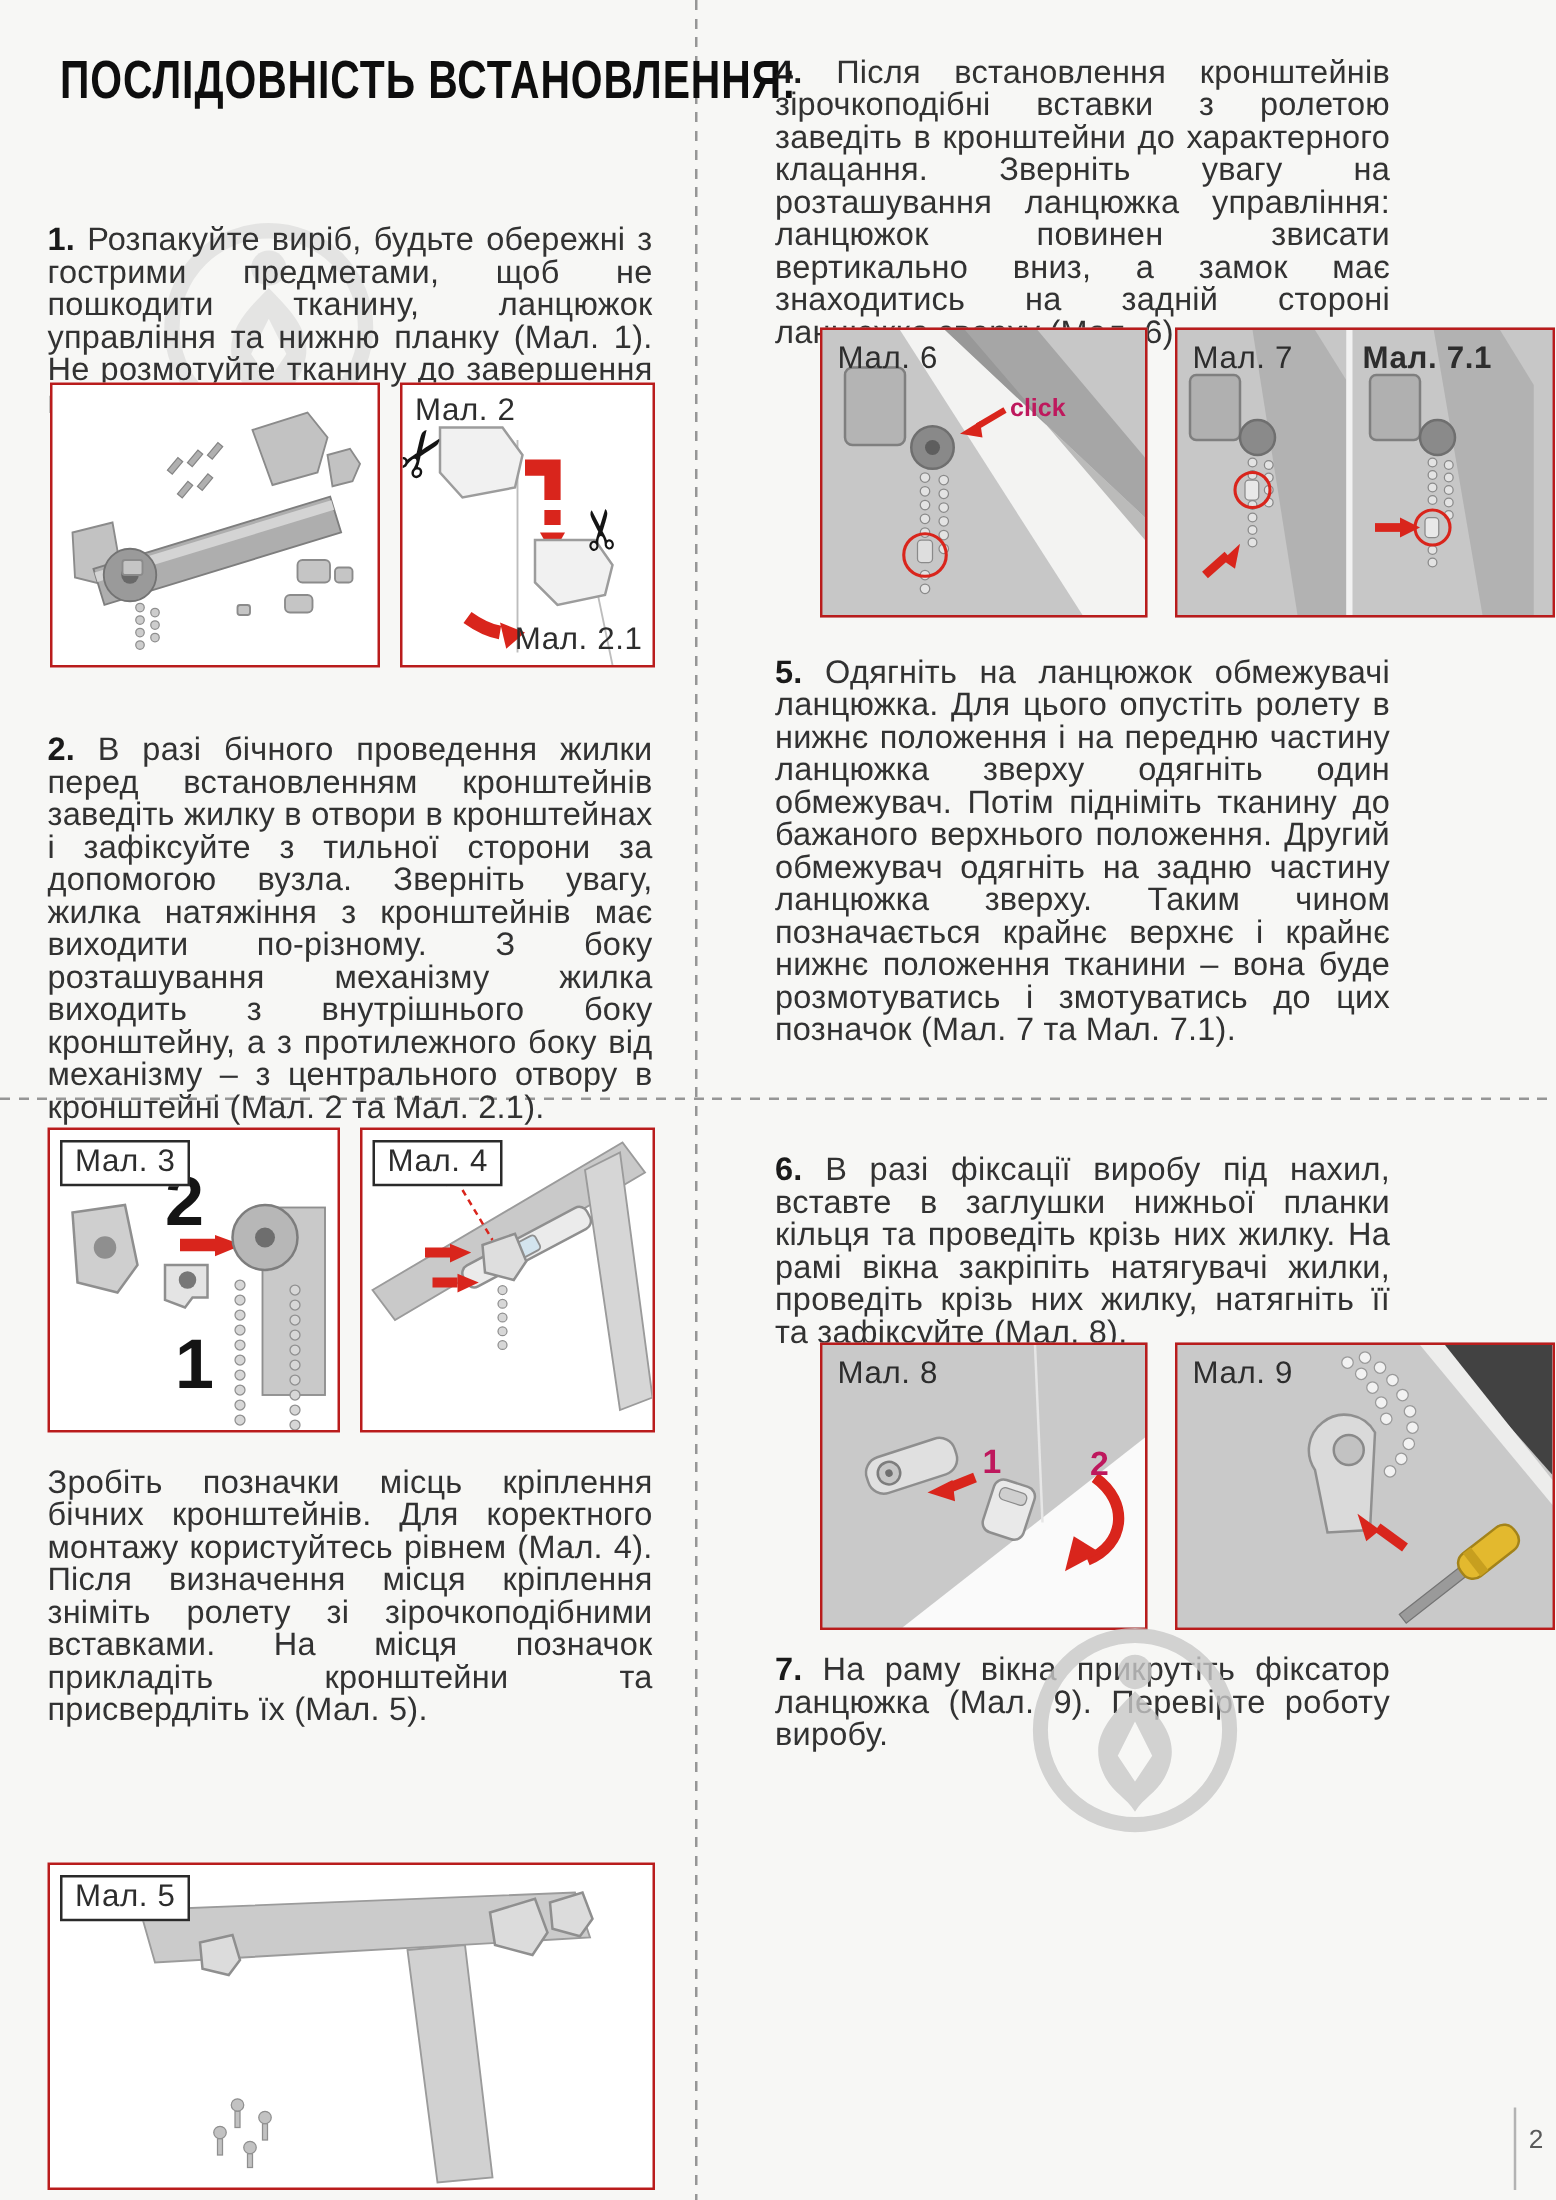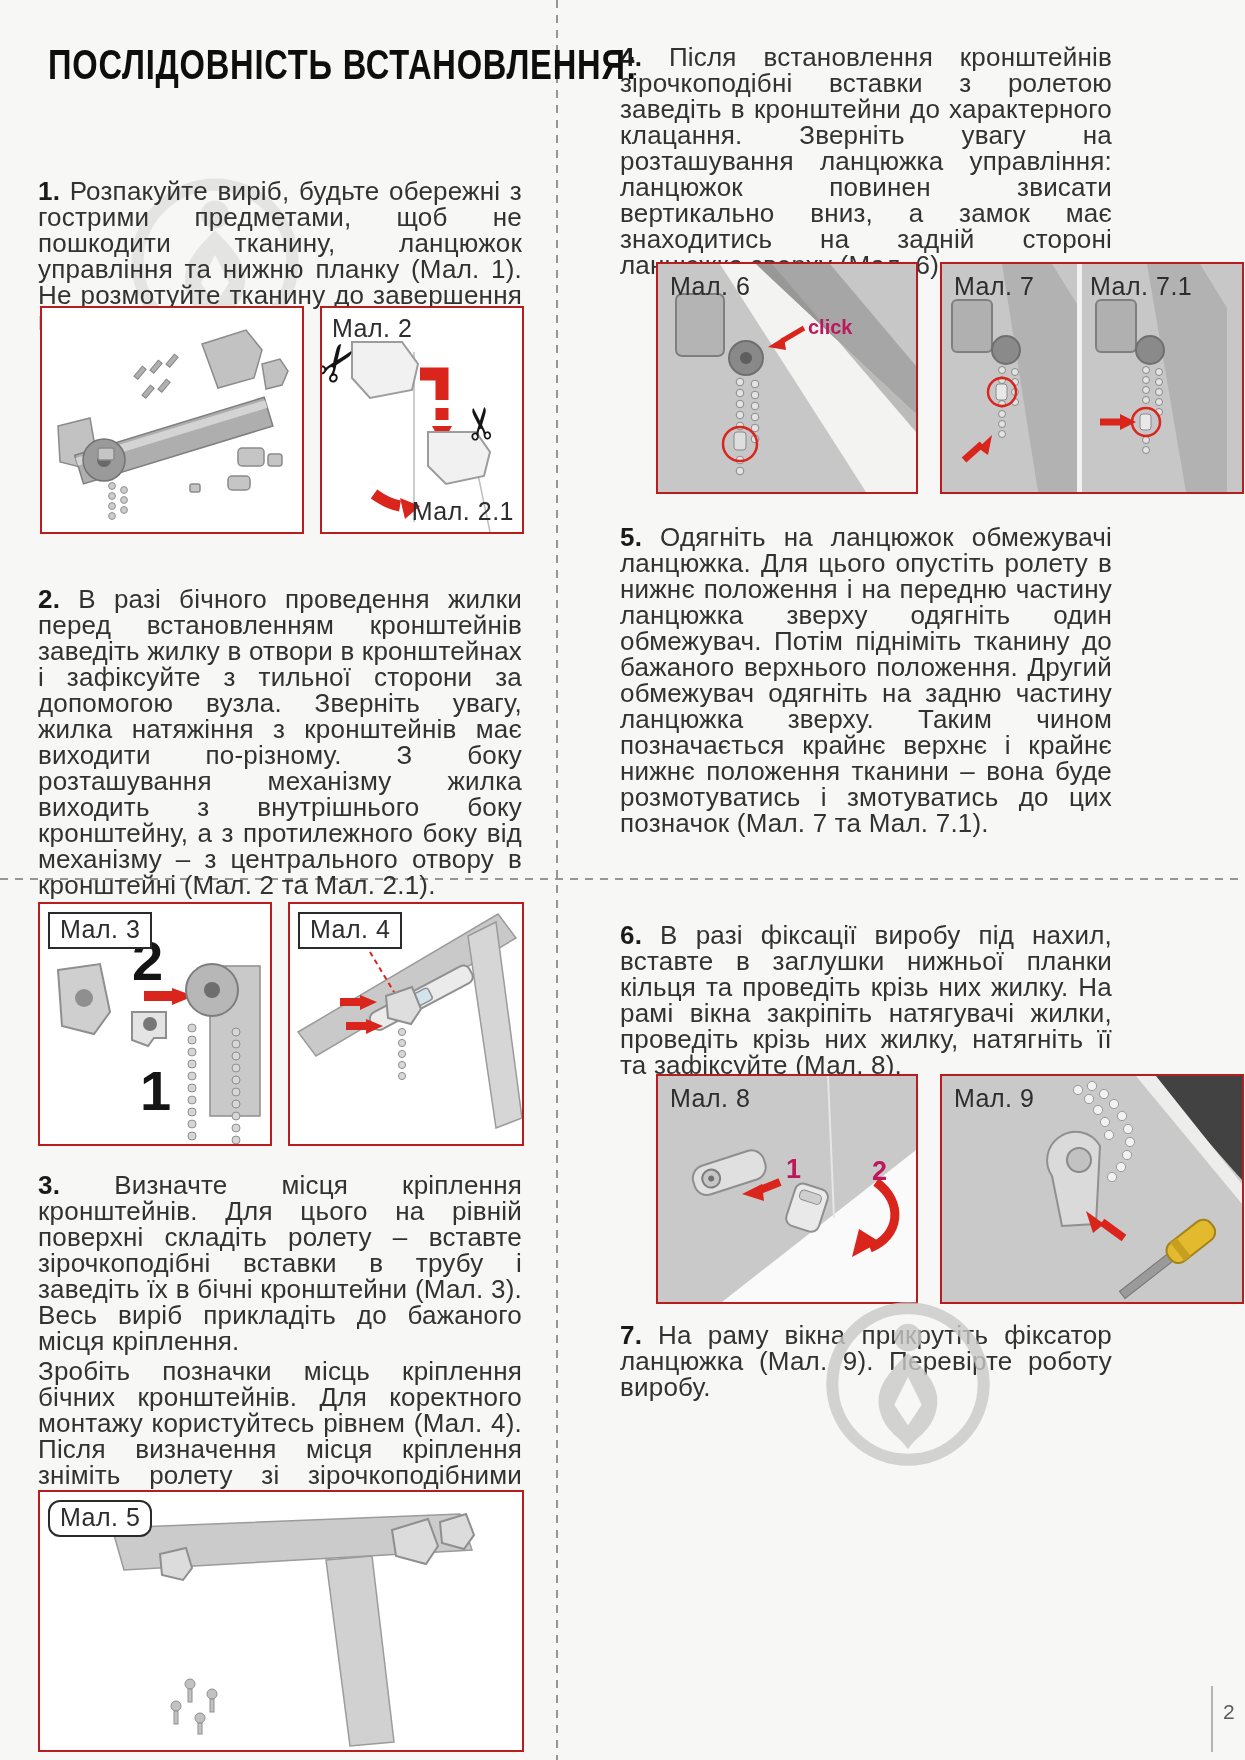--- a/index.html
+++ b/index.html
@@ -184,22 +184,20 @@
         <path d="M50,98 h20" stroke="#d9251c" stroke-width="8"></path>
           <path d="M70,91 l17,7 -17,8 z" fill="#d9251c"></path>
         <path d="M56,122 h20" stroke="#d9251c" stroke-width="8"></path>
           <path d="M76,115 l17,7 -17,8 z" fill="#d9251c"></path>
       </g>
     </svg>
     <div class="figlabel figtag" style="left:8px;top:8px;">Мал. 4</div>
   </div>
 
   <div class="step" style="left:38px;top:1172px;width:484px;">
-    <p><span class="num">3.</span>
-    <span>Визначте місця кріплення кронштейнів. Для цього на рівній поверхні складіть ролету – вставте зірочкоподібні вставки в трубу і заведіть їх в бічні кронштейни (Мал. 3). Весь виріб прикладіть до бажаного місця кріплення.</span></p>
     <p><span>Зробіть позначки місць кріплення бічних кронштейнів. Для коректного монтажу користуйтесь рівнем (Мал. 4). Після визначення місця кріплення зніміть ролету зі зірочкоподібними вставками. На місця позначок прикладіть кронштейни та присвердліть їх (Мал. 5).</span></p>
   </div>
 
   <div class="figbox" style="left:38px;top:1490px;width:482px;height:258px;">
     <svg width="482" height="258" viewBox="0 0 482 258">
       <polygon points="72,36 420,22 432,58 84,78" fill="#cbcbcb" stroke="#9b9b9b" stroke-width="1.5"></polygon>
       <polygon points="286,68 332,64 354,250 310,254" fill="#d1d1d1" stroke="#9b9b9b" stroke-width="1.5"></polygon>
       <g fill="#dcdcdc" stroke="#8f8f8f" stroke-width="2">
         <path d="M352,38 l36,-11 10,27 -12,18 -30,-8 z"></path>
         <path d="M400,30 l26,-8 8,21 -10,14 -22,-6 z"></path>
@@ -209,21 +207,21 @@
         <circle cx="150" cy="192" r="5"></circle>
           <rect x="148" y="197" width="4" height="13"></rect>
         <circle cx="172" cy="202" r="5"></circle>
           <rect x="170" y="207" width="4" height="13"></rect>
         <circle cx="136" cy="214" r="5"></circle>
           <rect x="134" y="219" width="4" height="13"></rect>
         <circle cx="160" cy="226" r="5"></circle>
           <rect x="158" y="231" width="4" height="11"></rect>
       </g>
     </svg>
-    <div class="figlabel figtag" style="left:8px;top:8px;border-radius:12px;">Мал. 5</div>
+    <div class="figlabel figtag" style="left:8px;top:8px;">Мал. 5</div>
   </div>
 
   <div class="step" style="left:620px;top:44px;width:492px;">
     <span class="num">4.</span>
     <span>Після встановлення кронштейнів зірочкоподібні вставки з ролетою заведіть в кронштейни до характерного клацання. Зверніть увагу на розташування ланцюжка управління: ланцюжок повинен звисати вертикально вниз, а замок має знаходитись на задній стороні ланцюжка зверху (Мал. 6).</span>
   </div>
 
   <div class="figbox grey" style="left:656px;top:262px;width:258px;height:228px;">
     <svg width="258" height="228" viewBox="0 0 258 228">
       <rect width="258" height="228" fill="#c7c7c7"></rect>
@@ -301,21 +299,21 @@
           <circle cx="217" cy="148" r="3.5"></circle>
       </g>
       <rect x="198" y="150" width="11" height="16" rx="3" fill="#e8e8e8" stroke="#8a8a8a"></rect>
       <circle cx="204" cy="158" r="14" fill="none" stroke="#d9251c" stroke-width="2.5"></circle>
       <g>
         <path d="M158,158 h20" stroke="#d9251c" stroke-width="7"></path>
         <path d="M178,150 l16,8 -16,8 z" fill="#d9251c"></path>
       </g>
     </svg>
     <div class="figlabel" style="left:12px;top:8px;">Мал. 7</div>
-    <div class="figlabel" style="left:148px;top:8px;">Мал. 7.1</div>
+    <div class="figlabel" style="left:148px;top:8px;font-weight:bold;">Мал. 7.1</div>
   </div>
 
   <div class="step" style="left:620px;top:524px;width:492px;">
     <span class="num">5.</span>
     <span>Одягніть на ланцюжок обмежувачі ланцюжка. Для цього опустіть ролету в нижнє положення і на передню частину ланцюжка зверху одягніть один обмежувач. Потім підніміть тканину до бажаного верхнього положення. Другий обмежувач одягніть на задню частину ланцюжка зверху. Таким чином позначається крайнє верхнє і крайнє нижнє положення тканини – вона буде розмотуватись і змотуватись до цих позначок (Мал. 7 та Мал. 7.1).</span>
   </div>
 
   <div class="step" style="left:620px;top:922px;width:492px;">
     <span class="num">6.</span>
     <span>В разі фіксації виробу під нахил, вставте в заглушки нижньої планки кільця та проведіть крізь них жилку. На рамі вікна закріпіть натягувачі жилки, проведіть крізь них жилку, натягніть її та зафіксуйте (Мал. 8).</span>

